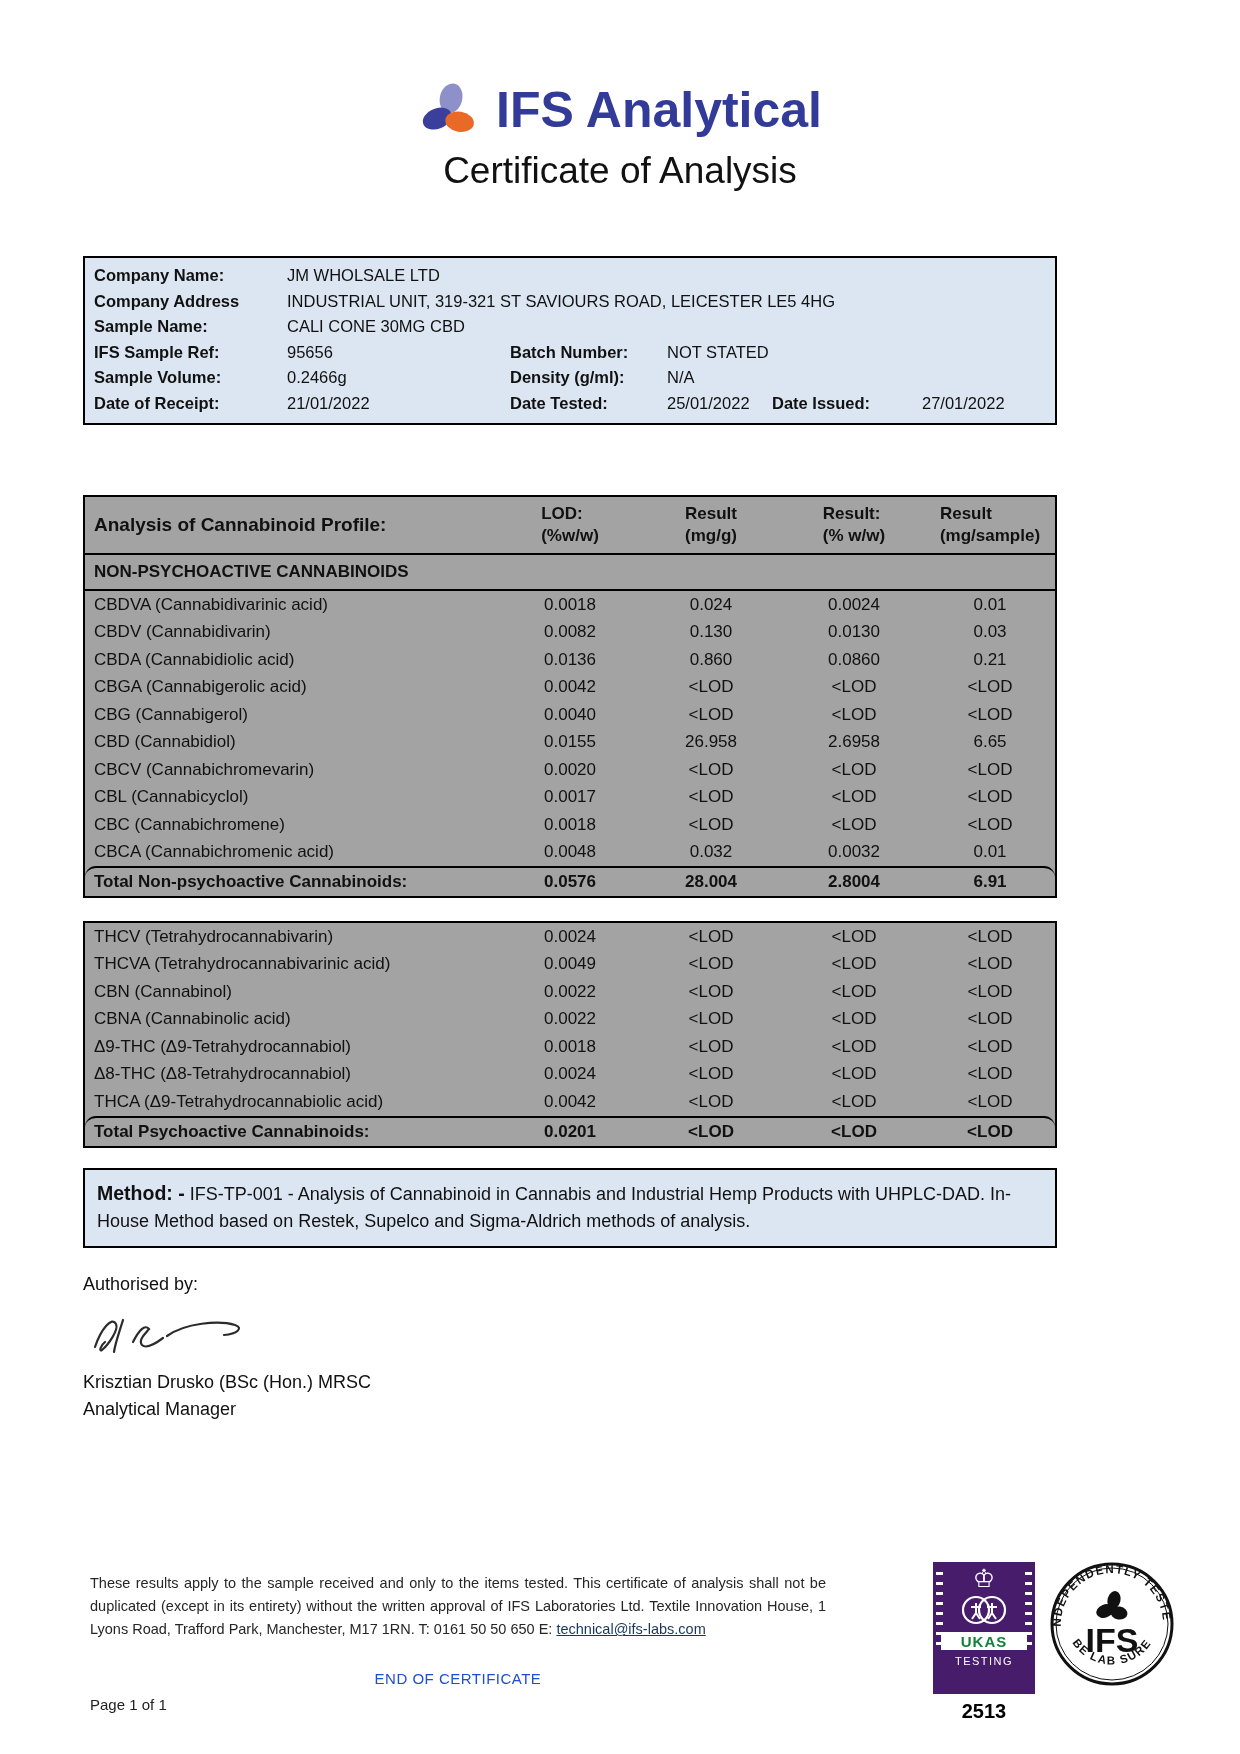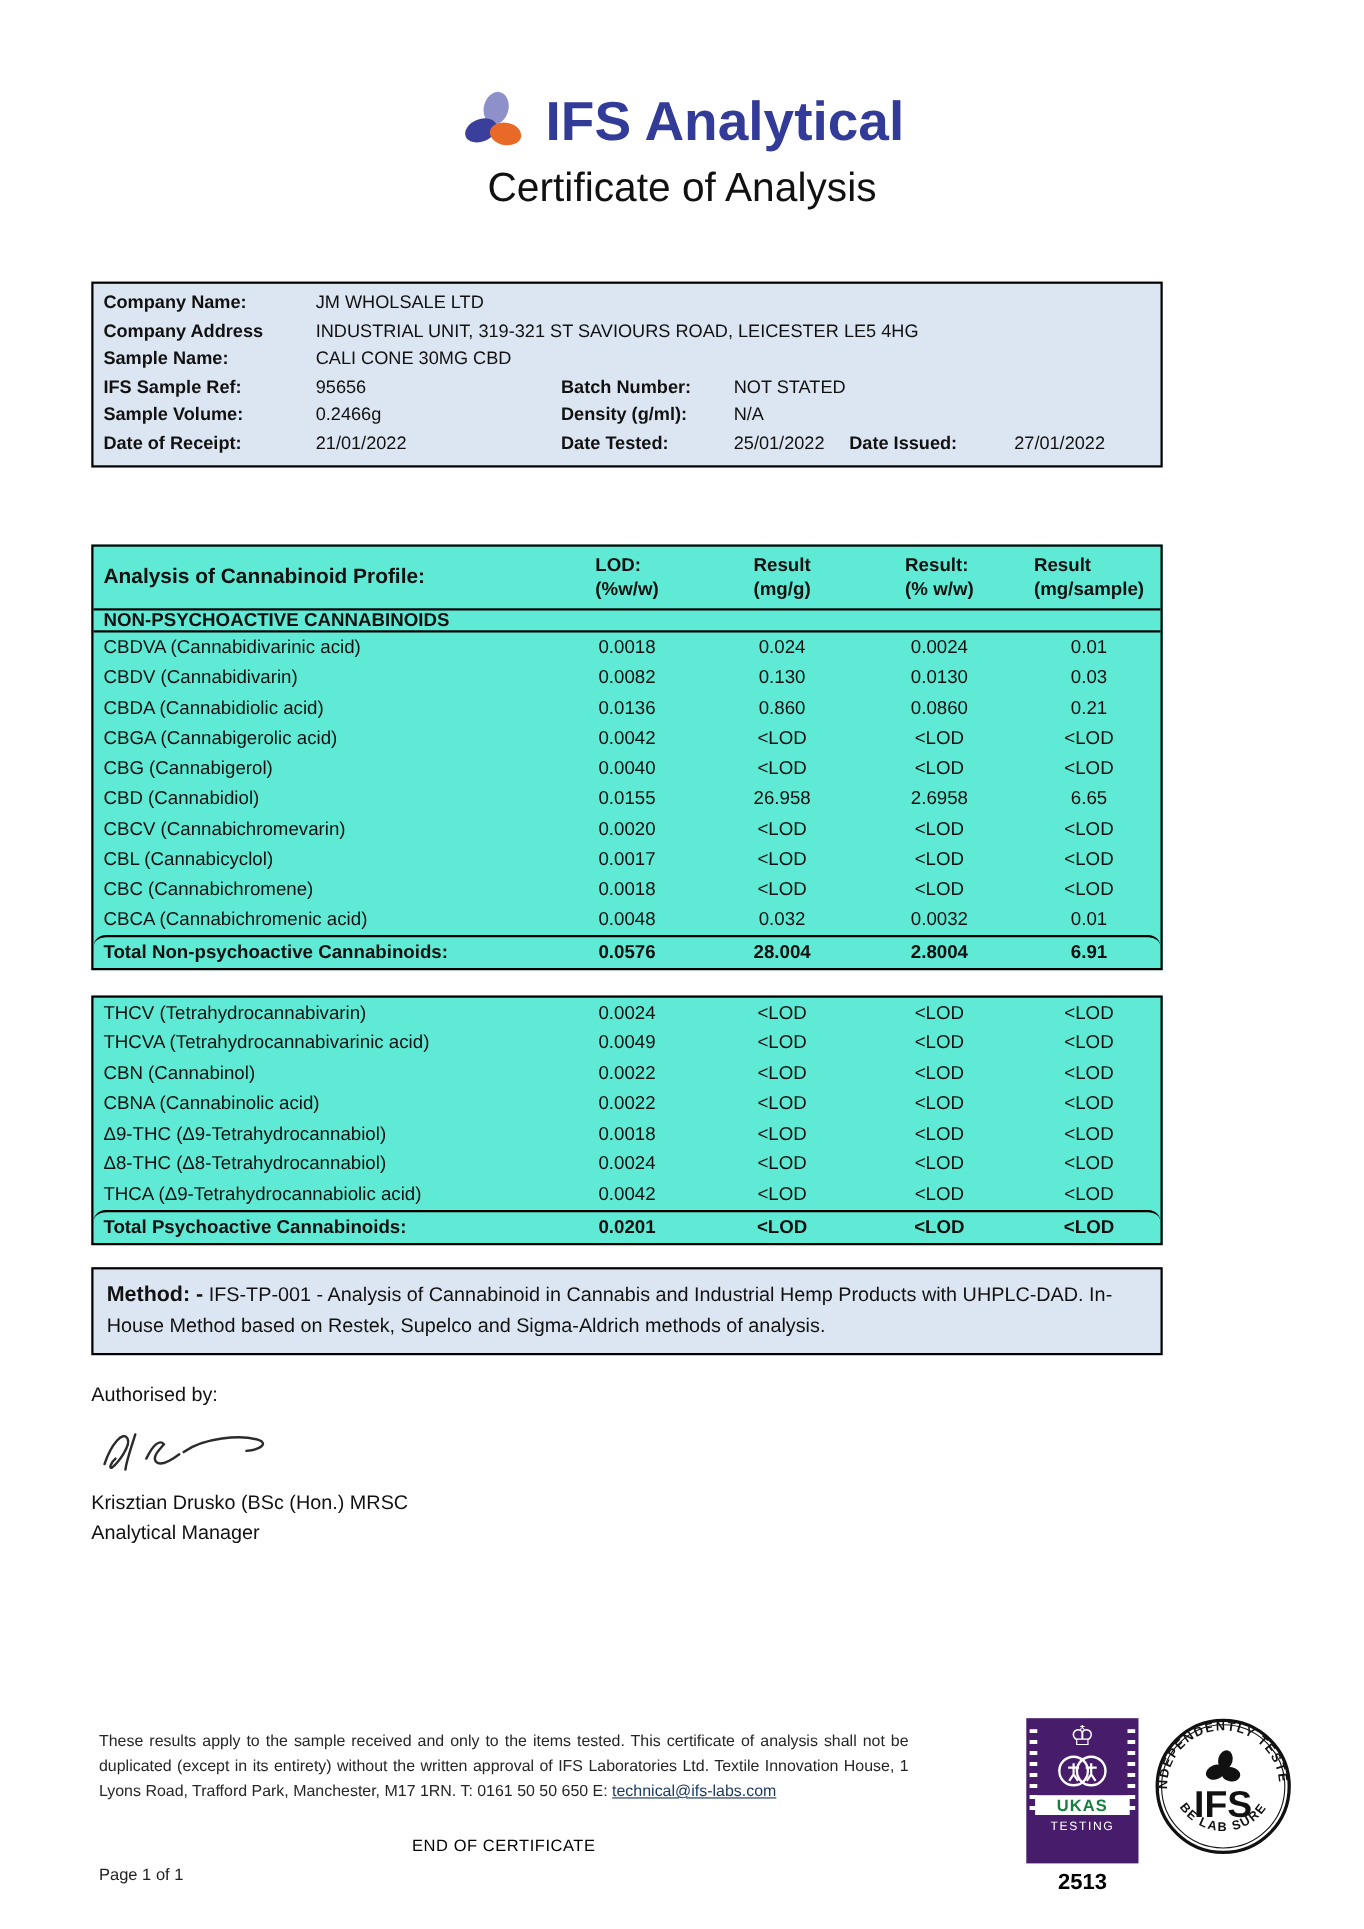--- a/index.html
+++ b/index.html
@@ -20,48 +20,48 @@
   .irow { display:flex; height:25.5px; align-items:center; font-size:16.5px; padding:0 9px; }
   .il { font-weight:700; }
   .w-l1 { width:193px; flex:none; }
   .w-v1 { width:223px; flex:none; }
   .w-l2 { width:157px; flex:none; }
   .w-v2 { width:105px; flex:none; }
   .w-l3 { width:150px; flex:none; }
   .grow { flex:1; }
 
   
-  .tbl { border:2.5px solid #000; background:#5eead4; }
+  .tbl { border:2.5px solid #000; background:#a3a3a3; }
   .t1 { margin-top:70px; }
   .t2 { margin-top:23px; }
   .thead { display:grid; grid-template-columns:416px 138px 144px 142px 1fr; border-bottom:2.5px solid #000; height:58px; }
   .hname { display:flex; align-items:center; padding-left:9px; font-weight:700; font-size:19px; }
   .hcol { display:flex; align-items:center; justify-content:center; text-align:left; font-weight:700; font-size:17px; line-height:1.3; white-space:pre-line; }
-  .section-row { font-weight:700; font-size:17px; border-bottom:2.5px solid #000; height:20px; display:flex; align-items:center; padding:0 9px; }
+  .section-row { font-weight:700; font-size:17px; border-bottom:2.5px solid #000; height:36px; display:flex; align-items:center; padding:0 9px; }
   .trow { display:grid; grid-template-columns:416px 138px 144px 142px 1fr; height:27.5px; align-items:center; font-size:17px; }
   .trow .name { padding-left:9px; }
   .trow .v { text-align:center; }
   .trow.total { font-weight:700; border-top:2.5px solid #000; height:30px;border-radius:11px; }
 
   
   .method-box { margin-top:20px; border:2.5px solid #000; background:#dce6f2; padding:8px 12px 10px; font-size:18px; line-height:1.55; }
   .m-label { font-weight:700; font-size:19.5px; }
 
   
   .auth { margin-top:26px; font-size:18px; }
   .auth-label { margin-bottom:8px; }
   .signature { display:block; margin:6px 0 10px 4px; }
   .auth-name { line-height:1.5; }
   .auth-title { line-height:1.5; }
 
   
   .footer { position:absolute; left:90px; top:1572px; width:1080px; }
   .disclaimer { width:736px; font-size:14.5px; line-height:1.6; text-align:justify; color:#262626; }
   .email-link { color:#17365d; text-decoration:underline; }
-  .eoc { position:absolute; left:0; top:98px; width:736px; text-align:center; font-size:15px; color:#000000; letter-spacing:.5px; }
+  .eoc { position:absolute; left:0; top:98px; width:736px; text-align:center; font-size:15px; color:#1d4ed8; letter-spacing:.5px; }
   .pagenum { position:absolute; left:0; top:124px; font-size:15px; color:#222; }
 
   
   .ukas-badge { position:absolute; left:843px; top:-10px; width:102px; height:132px; background:#471d6b; display:flex; flex-direction:column; align-items:center; }
   .ukas-tick { position:absolute; top:10px; width:7px; height:74px;
     background:repeating-linear-gradient(to bottom, #fff 0 3px, transparent 3px 10px); }
   .ukas-tick.l { left:3px; } .ukas-tick.r { right:3px; }
   .ukas-crown { color:#fff; font-size:25px; line-height:1; margin-top:4px; }
   .ukas-circles { margin-top:2px; }
   .ukas-word-panel { margin-top:5px; background:#fff; width:86px; text-align:center; padding:2px 0 1px; }

